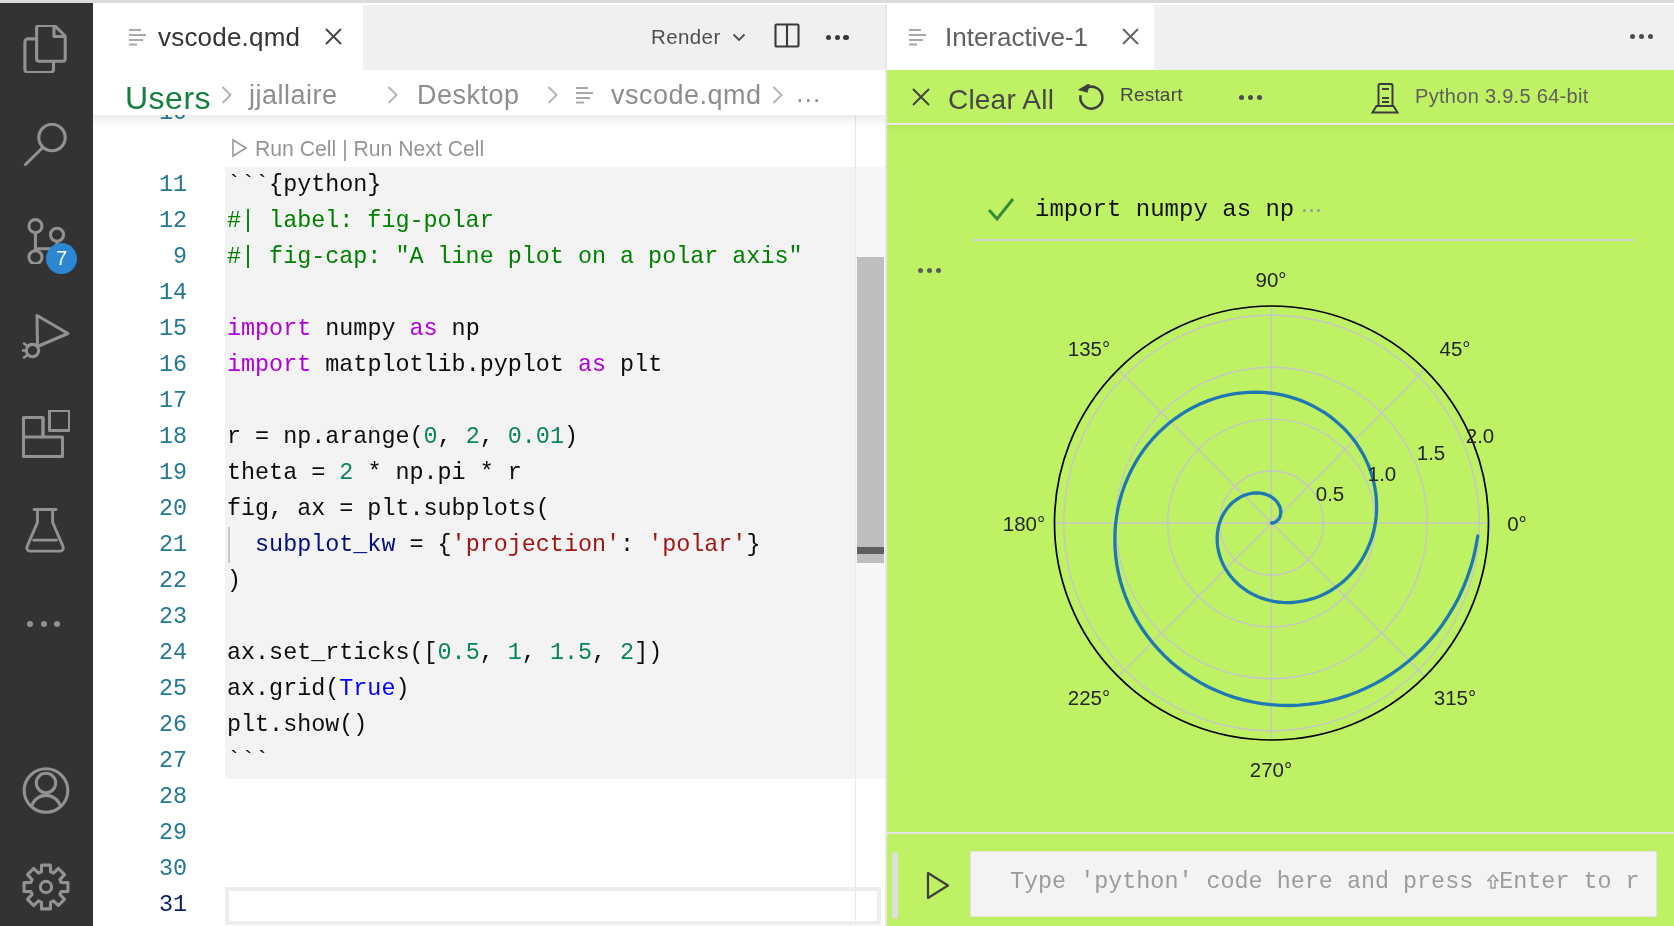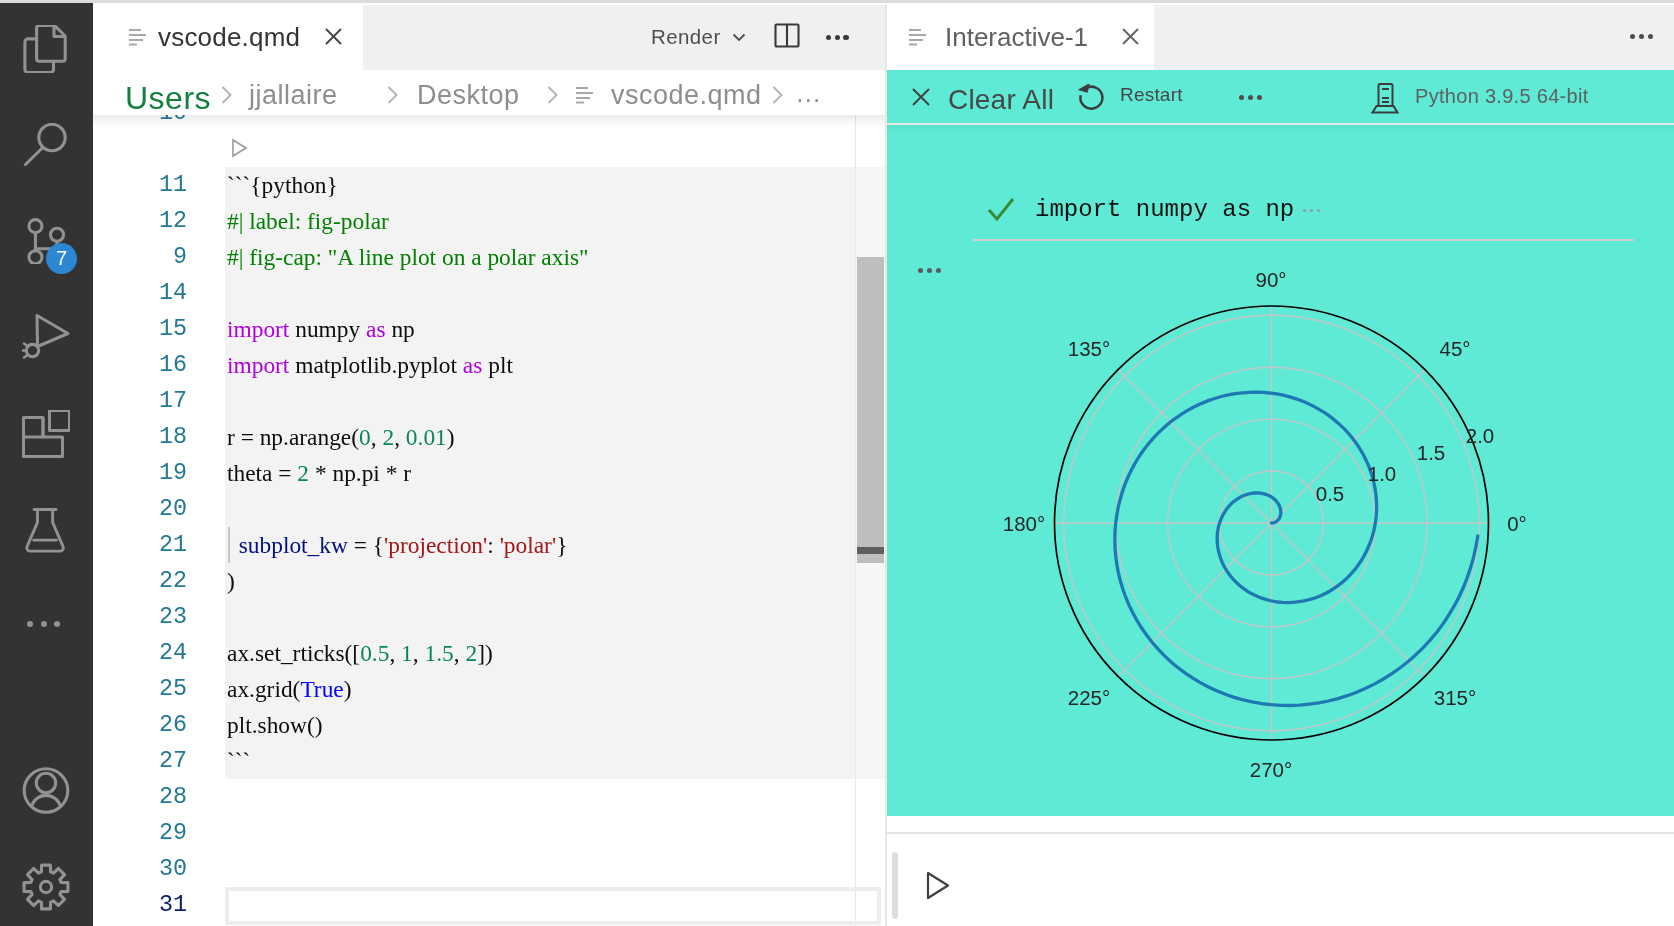--- a/index.html
+++ b/index.html
@@ -1,19 +1,19 @@
 <!DOCTYPE html>
 <html><head><meta charset="utf-8"><style>
 *{margin:0;padding:0;box-sizing:border-box}
 body{width:1674px;height:926px;position:relative;overflow:hidden;background:#fff;
  font-family:"Liberation Sans",sans-serif;-webkit-font-smoothing:antialiased}
 .mono{font-family:"Liberation Mono",monospace}
 .abs{position:absolute}
 .cl{position:absolute;left:227px;height:36px;line-height:36px;white-space:pre;
- font-family:Liberation Serif, serif;font-size:23.4px;color:#0d0d0d;letter-spacing:0px}
+ font-family:Liberation Mono, monospace;font-size:23.4px;color:#0d0d0d;letter-spacing:0px}
 .ln{position:absolute;left:93px;width:94px;height:36px;line-height:36px;text-align:right;
  font-family:"Liberation Mono",monospace;font-size:23.4px;color:#237893}
 .dots3 span{position:absolute;width:5.2px;height:5.2px;border-radius:50%;background:#4d4d4d;top:0}
 </style></head>
 <body>
 
 <div class="abs" style="left:0;top:0;width:1674px;height:2.5px;background:#dcdcdc;z-index:30"></div>
 <div class="abs" style="left:93px;top:2.5px;width:1581px;height:2px;background:#fff;z-index:29"></div>
 
 <div class="abs" style="left:93px;top:0;width:792px;height:926px;background:#fff">
@@ -100,29 +100,31 @@
 <div class="ln" style="top:707px;color:#237893">26</div>
 <div class="ln" style="top:743px;color:#237893">27</div>
 <div class="ln" style="top:779px;color:#237893">28</div>
 <div class="ln" style="top:815px;color:#237893">29</div>
 <div class="ln" style="top:851px;color:#237893">30</div>
 <div class="ln" style="top:887px;color:#0b216f">31</div>
 
 <svg class="abs" style="left:231px;top:138px" width="17" height="20" viewBox="0 0 17 20" fill="none" stroke="#999" stroke-width="1.6">
       <path d="M2 2 L15 10 L2 18 Z"></path>
     </svg>
+<div class="abs" style="left:255px;top:131px;height:36px;line-height:36px;font-size:21.2px;color:#959595">Run Cell | Run Next Cell</div>
 <div class="cl" style="top:167px">```{python}</div>
 <div class="cl" style="top:203px"><span style="color:#008000">#| label: fig-polar</span></div>
 <div class="cl" style="top:239px"><span style="color:#008000">#| fig-cap: "A line plot on a polar axis"</span></div>
 <div class="cl" style="top:275px"></div>
 <div class="cl" style="top:311px"><span style="color:#af00db">import</span> numpy <span style="color:#af00db">as</span> np</div>
 <div class="cl" style="top:347px"><span style="color:#af00db">import</span> matplotlib.pyplot <span style="color:#af00db">as</span> plt</div>
 <div class="cl" style="top:383px"></div>
 <div class="cl" style="top:419px">r = np.arange(<span style="color:#098658">0</span>, <span style="color:#098658">2</span>, <span style="color:#098658">0.01</span>)</div>
 <div class="cl" style="top:455px">theta = <span style="color:#098658">2</span> * np.pi * r</div>
+<div class="cl" style="top:491px">fig, ax = plt.subplots(</div>
 <div class="cl" style="top:527px">  <span style="color:#001080">subplot_kw</span> = {<span style="color:#a31515">'projection'</span>: <span style="color:#a31515">'polar'</span>}</div>
 <div class="cl" style="top:563px">)</div>
 <div class="cl" style="top:635px">ax.set_rticks([<span style="color:#098658">0.5</span>, <span style="color:#098658">1</span>, <span style="color:#098658">1.5</span>, <span style="color:#098658">2</span>])</div>
 <div class="cl" style="top:671px">ax.grid(<span style="color:#0000ff">True</span>)</div>
 <div class="cl" style="top:707px">plt.show()</div>
 <div class="cl" style="top:743px">```</div>
 <div class="cl" style="top:779px"></div>
 <div class="cl" style="top:815px"></div>
 <div class="cl" style="top:851px"></div>
 <div class="cl" style="top:887px"></div>
@@ -132,21 +134,21 @@
 <div class="abs" style="left:225px;top:887px;width:656px;height:38px;border:4px solid #ededed"></div>
 
 <div class="abs" style="left:93px;top:115px;width:792px;height:12px;background:linear-gradient(#00000014,transparent)"></div>
 
 <div class="abs" style="left:857px;top:257px;width:27px;height:306px;background:rgba(100,100,100,0.38)"></div>
 <div class="abs" style="left:857px;top:547px;width:27px;height:7px;background:#5e5e5e"></div>
 </div>
 
 <div class="abs" style="left:885px;top:0;width:2px;height:926px;background:#e7e7e7"></div>
 
-<div class="abs" style="left:887px;top:0;width:787px;height:816px;background:#5eead4">
+<div class="abs" style="left:887px;top:0;width:787px;height:926px;background:#bef264">
   <div class="abs" style="left:0;top:0;width:787px;height:70px;background:#f0f0f0"></div>
   <div class="abs" style="left:0;top:0;width:267px;height:70px;background:#fff"></div>
   <svg class="abs" style="left:21px;top:27px" width="19" height="19" viewBox="0 0 19 19">
       <g stroke="#a9a9a9" stroke-width="2">
         <line x1="1" y1="3" x2="13" y2="3"></line>
         <line x1="1" y1="8" x2="18" y2="8"></line>
         <line x1="1" y1="13" x2="15" y2="13"></line>
         <line x1="1" y1="17.5" x2="9" y2="17.5"></line>
       </g>
     </svg>
@@ -201,20 +203,25 @@
       <span style="left:0;width:5px;height:5px;background:#5a5a5a"></span>
       <span style="left:9px;width:5px;height:5px;background:#5a5a5a"></span>
       <span style="left:18px;width:5px;height:5px;background:#5a5a5a"></span>
     </div>
 
   <div class="abs" style="left:0;top:832px;width:787px;height:1.5px;background:#e5e5e5"></div>
   <div class="abs" style="left:5px;top:852px;width:6px;height:67px;border-radius:3px;background:#dedede"></div>
   <svg class="abs" style="left:38px;top:870px" width="26" height="31" viewBox="0 0 26 31" fill="none" stroke="#3f3f3f" stroke-width="2.2" stroke-linejoin="round">
       <path d="M3 3 L23 15.5 L3 28 Z"></path>
     </svg>
+  <div class="abs" style="left:83px;top:851px;width:687px;height:66px;background:#f3f3f3;border:1px solid #e3e3e3;overflow:hidden">
+    <div class="mono" style="position:absolute;left:39px;top:17px;font-size:23.4px;color:#9b9b9b;white-space:pre">Type 'python' code here and press <svg width="12" height="15" viewBox="0 0 12 15" style="vertical-align:-1px" fill="none">
+          <path d="M6 1 L11 6.5 h-3 v7.5 h-4 V6.5 H1 Z" stroke="#9b9b9b" stroke-width="1.4"></path>
+        </svg>Enter to r</div>
+  </div>
 </div>
 
 <svg width="1674" height="926" style="position:absolute;left:0;top:0" font-family="Liberation Sans, sans-serif">
 <circle cx="1271.5" cy="523.0" r="51.93" fill="none" stroke="#c6c6c6" stroke-width="1.4"></circle>
 <circle cx="1271.5" cy="523.0" r="103.85" fill="none" stroke="#c6c6c6" stroke-width="1.4"></circle>
 <circle cx="1271.5" cy="523.0" r="155.78" fill="none" stroke="#c6c6c6" stroke-width="1.4"></circle>
 <circle cx="1271.5" cy="523.0" r="207.7" fill="none" stroke="#c6c6c6" stroke-width="1.4"></circle>
 <line x1="1271.5" y1="523.0" x2="1488.5" y2="523.0" stroke="#c6c6c6" stroke-width="1.4"></line>
 <line x1="1271.5" y1="523.0" x2="1424.9" y2="369.6" stroke="#c6c6c6" stroke-width="1.4"></line>
 <line x1="1271.5" y1="523.0" x2="1271.5" y2="306.0" stroke="#c6c6c6" stroke-width="1.4"></line>

